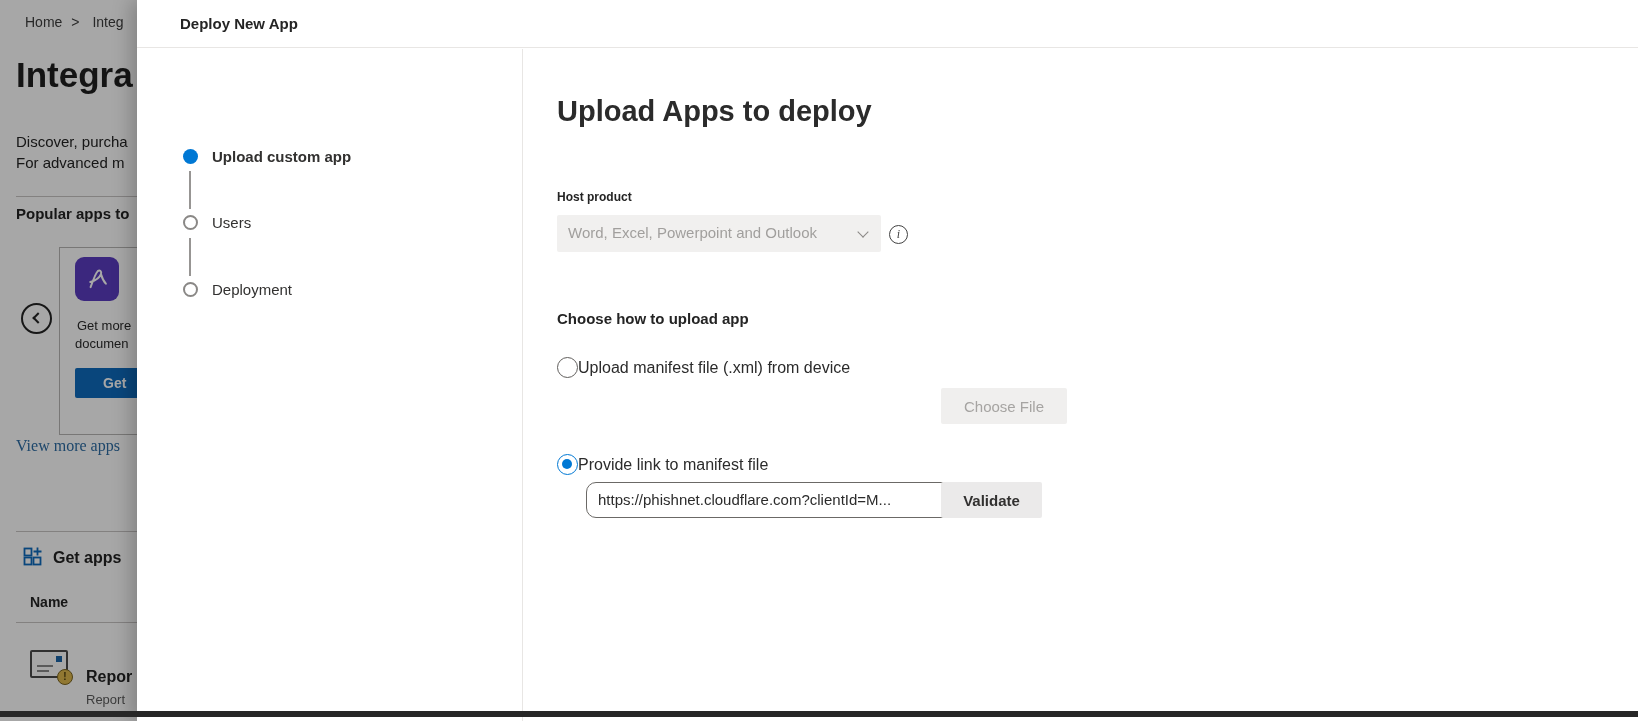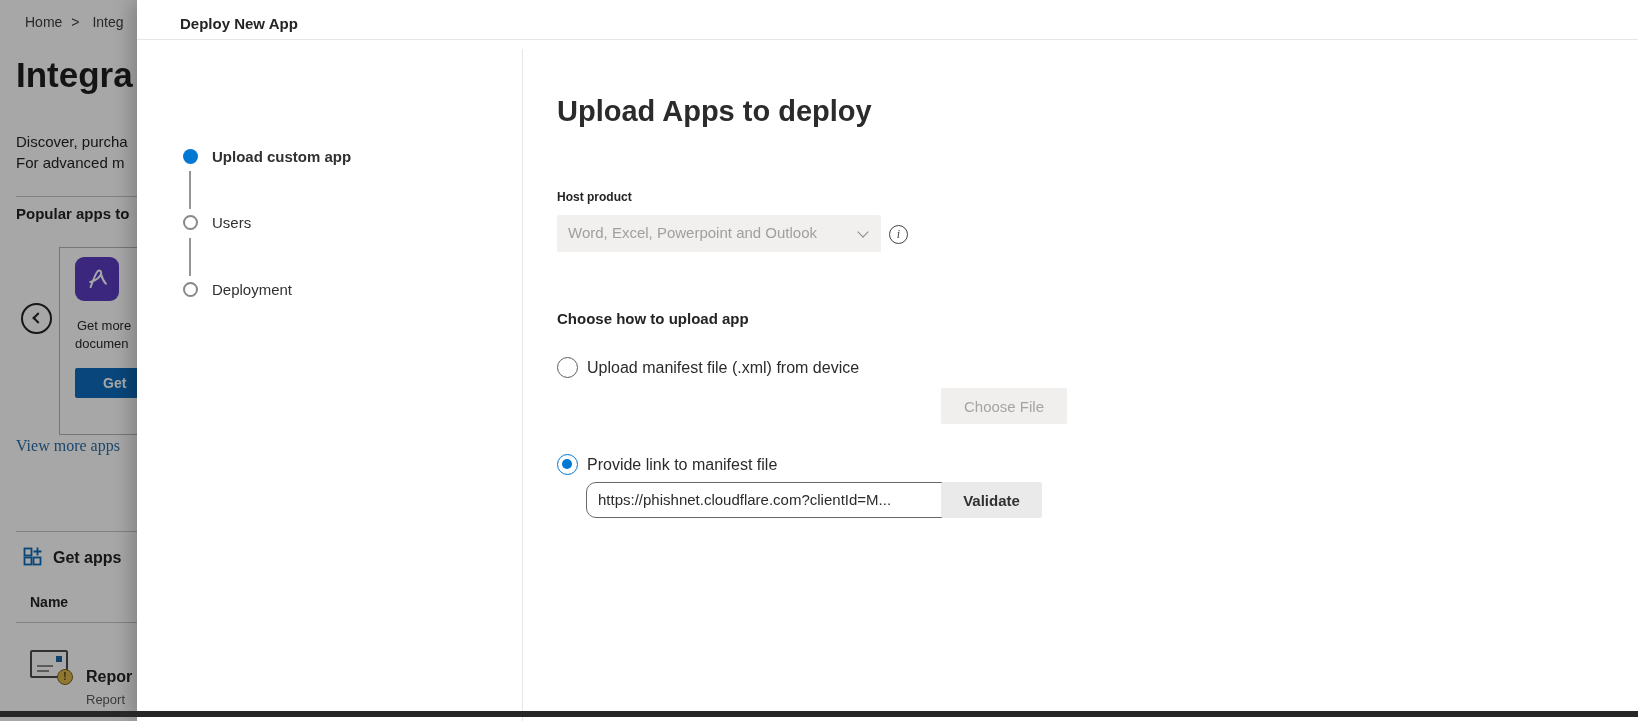--- a/index.html
+++ b/index.html
@@ -45,21 +45,21 @@
   .envelope .bluedot { position: absolute; right: 4px; top: 4px; width: 6px; height: 6px; background: #1a66a8; }
   .warn-badge { position: absolute; right: -3px; bottom: -3px; width: 16px; height: 16px; border-radius: 50%; background: #ddb84d; border: 1px solid #7a6420; color: #4d3d0e; font-size: 10px; font-weight: 700; text-align: center; line-height: 14px; }
   .row-title { position: absolute; left: 86px; top: 668px; font-size: 16px; font-weight: 700; white-space: nowrap; }
   .row-subtitle { position: absolute; left: 86px; top: 692px; font-size: 13px; color: #5c5c5c; white-space: nowrap; }
 
   
   .scrim { position: absolute; inset: 0; background: rgba(0,0,0,0.345); z-index: 5; }
 
   
   .panel { position: absolute; left: 137px; top: 0; right: 0; bottom: 0; background: #fff; z-index: 10; box-shadow: -6px 0 18px rgba(0,0,0,0.22); }
-  .panel-header { position: absolute; left: 0; top: 0; right: 0; height: 40px; border-bottom: 1px solid #e8e6e4; }
+  .panel-header { position: absolute; left: 0; top: 0; right: 0; height: 48px; border-bottom: 1px solid #e8e6e4; }
   .panel-title { position: absolute; left: 43px; top: 15px; font-size: 15px; font-weight: 700; color: #242424; white-space: nowrap; }
   .stepper-col-divider { position: absolute; left: 385px; top: 49px; bottom: 0; width: 1px; background: #e8e6e4; }
 
   
   .stepper { position: absolute; left: 0; top: 48px; width: 385px; bottom: 0; }
   .step-dot { position: absolute; width: 15px; height: 15px; border-radius: 50%; }
   .step-dot.active { background: #0078d4; }
   .step-dot.pending { background: #fff; border: 2px solid #8a8886; }
   .step-label { position: absolute; left: 75px; font-size: 15px; color: #323130; white-space: nowrap; }
   .step-label.active { font-weight: 700; }
@@ -70,21 +70,21 @@
   .content-heading { position: absolute; left: 34px; top: 47px; font-size: 29px; font-weight: 700; color: #2b2b2b; white-space: nowrap; }
   .field-label { position: absolute; left: 34px; font-size: 12px; font-weight: 700; color: #242424; white-space: nowrap; }
   .host-label { top: 142px; }
   .choose-label { top: 262px; font-size: 15px; }
 
   .dropdown { position: absolute; left: 34px; top: 167px; width: 324px; height: 37px; background: #f1f0ef; border-radius: 2px; }
   .dropdown .dd-value { position: absolute; left: 11px; top: 9px; right: 40px; font-size: 15px; color: #a19f9d; white-space: nowrap; overflow: hidden; }
   .dd-chevron { position: absolute; right: 14px; top: 13px; width: 8px; height: 8px; border-right: 1.6px solid #8a8886; border-bottom: 1.6px solid #8a8886; transform: rotate(45deg); }
   .info-icon { position: absolute; left: 366px; top: 177px; width: 19px; height: 19px; border-radius: 50%; border: 1.4px solid #424242; color: #424242; font-size: 12px; font-family: "Liberation Serif", serif; font-style: italic; text-align: center; line-height: 17px; }
 
-  .radio-row { position: absolute; left: 34px; display: flex; align-items: center; gap: 9px; }
+  .radio-row { position: absolute; left: 34px; display: flex; align-items: center; }
   .radio-row .radio { width: 21px; height: 21px; border-radius: 50%; background: #fff; flex: none; position: relative; }
   .radio.unselected { border: 1.6px solid #605e5c; }
   .radio.selected { border: 1.6px solid #0078d4; }
   .radio.selected::after { content: ""; position: absolute; left: 4px; top: 4px; width: 10px; height: 10px; border-radius: 50%; background: #0078d4; }
   .radio-label { font-size: 16px; color: #2b2b2b; white-space: nowrap; }
   .r1 { top: 309px; } .r2 { top: 406px; }
 
   .field-row-input { position: absolute; left: 63px; height: 36px; font-size: 15px; line-height: 34px; padding: 0 11px; white-space: nowrap; overflow: hidden; }
   .file-input { top: 340px; width: 347px; background: #f1f0ef; color: #9d9b99; border: none; border-radius: 2px; }
   .url-input { top: 434px; width: 377px; background: #fff; color: #2b2b2b; border: 1px solid #6b6966; border-radius: 10px; }

